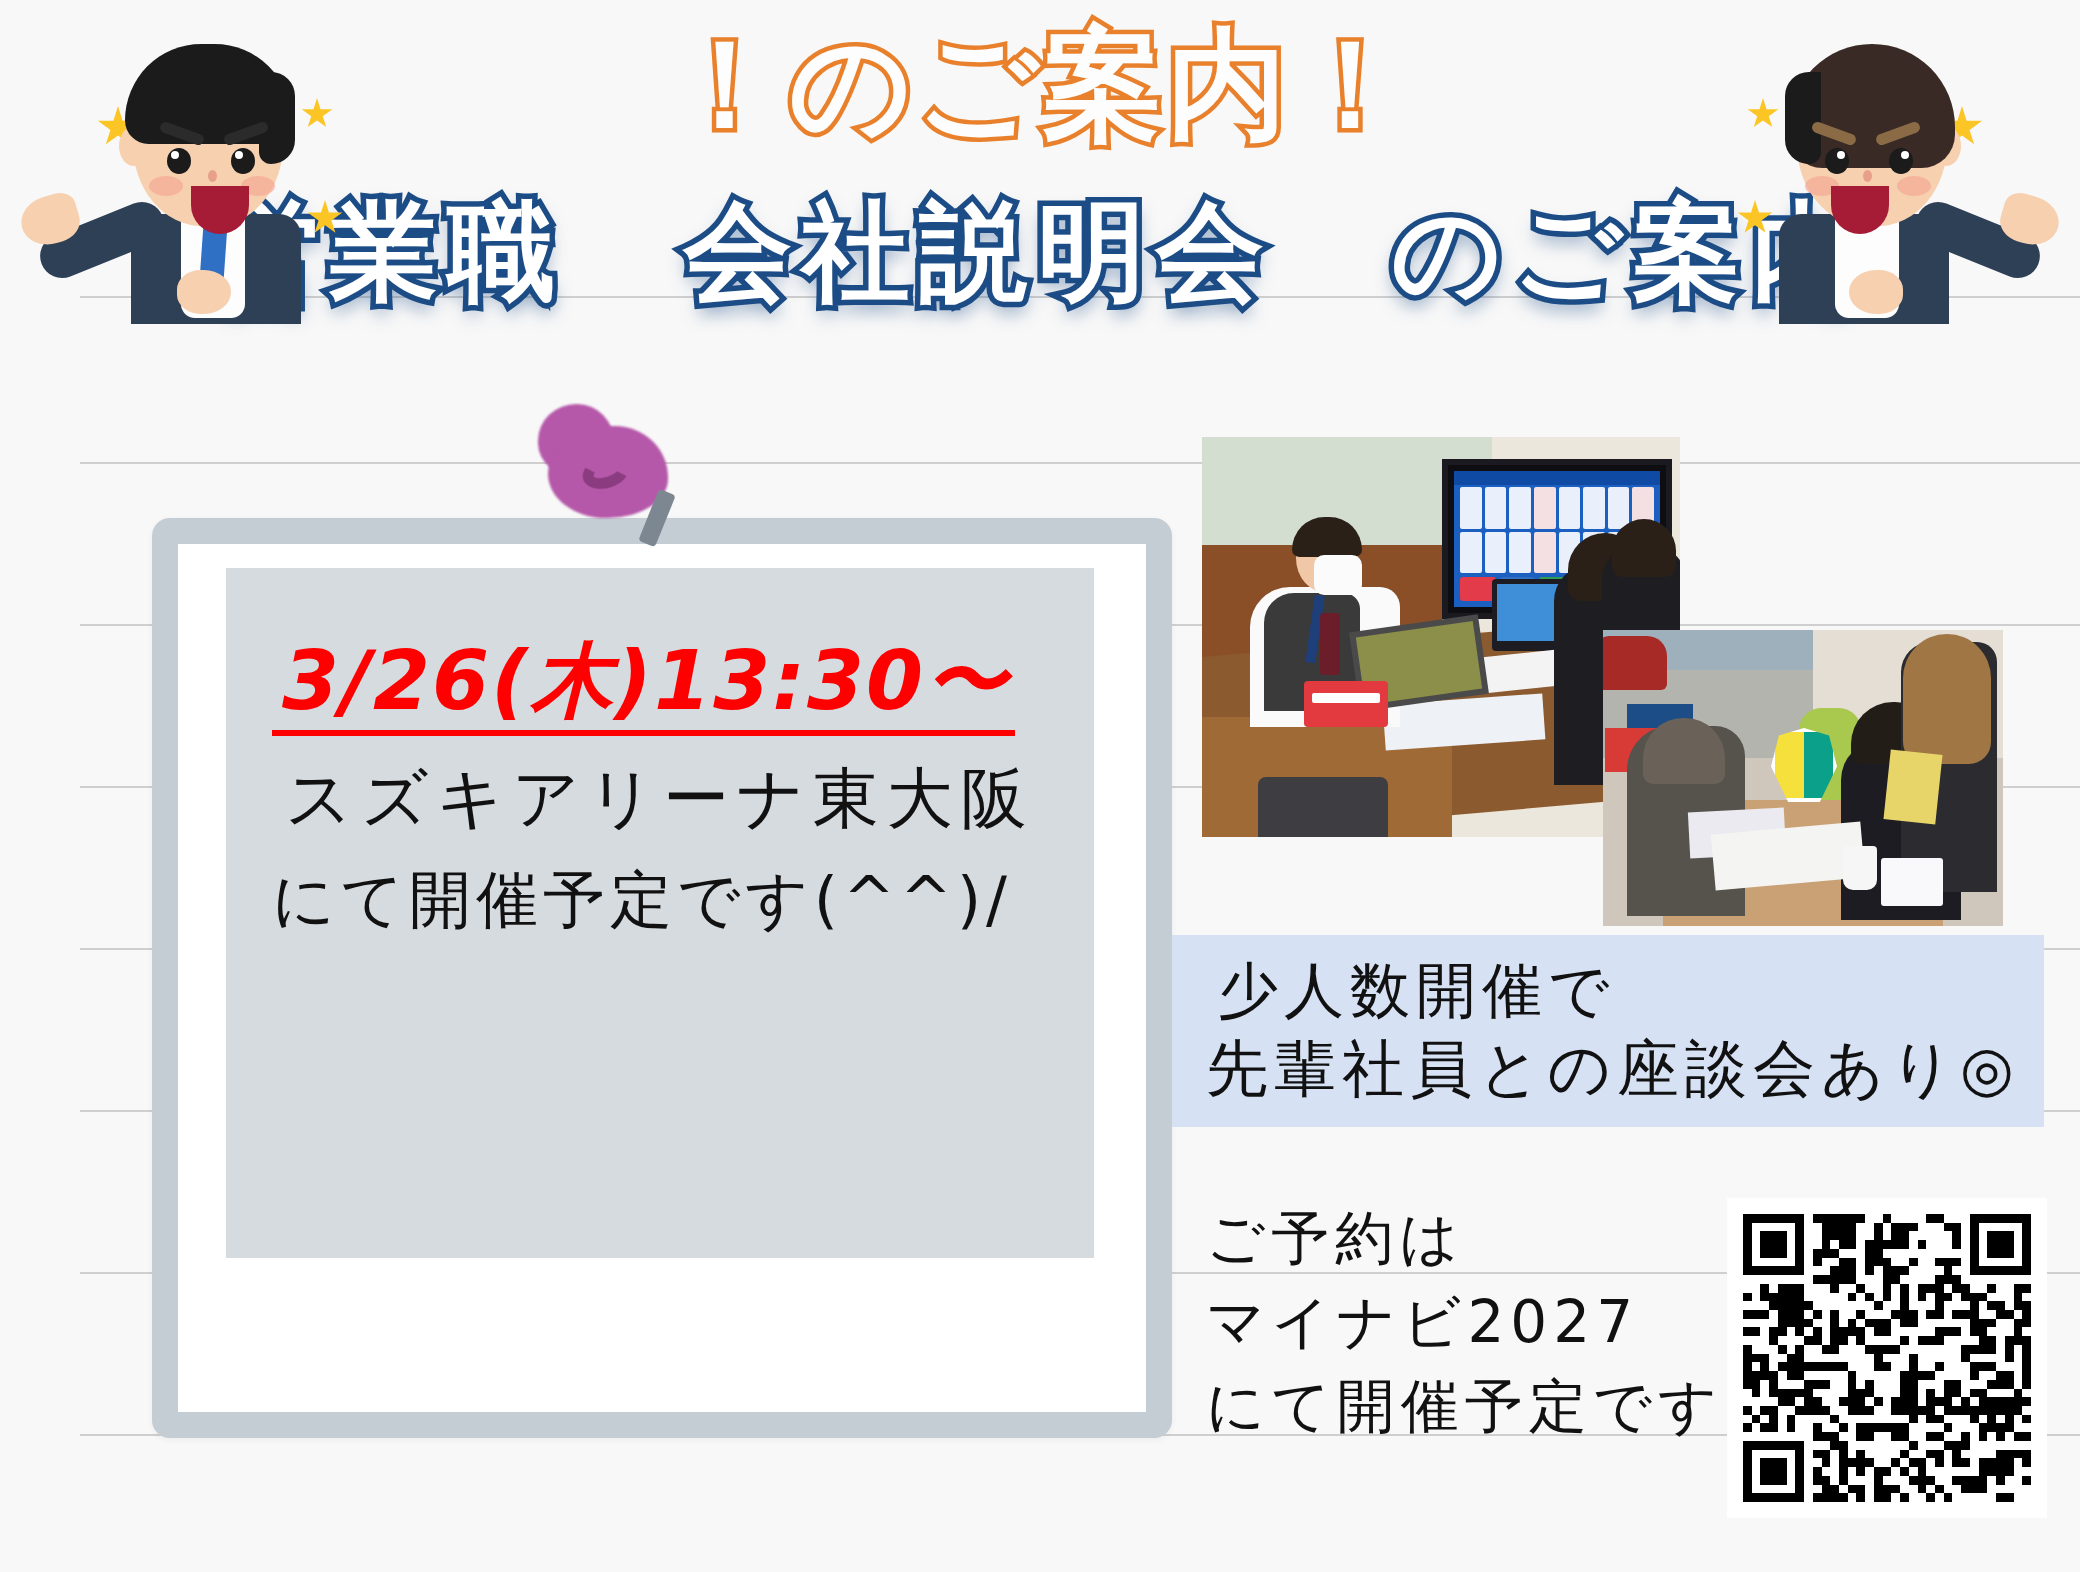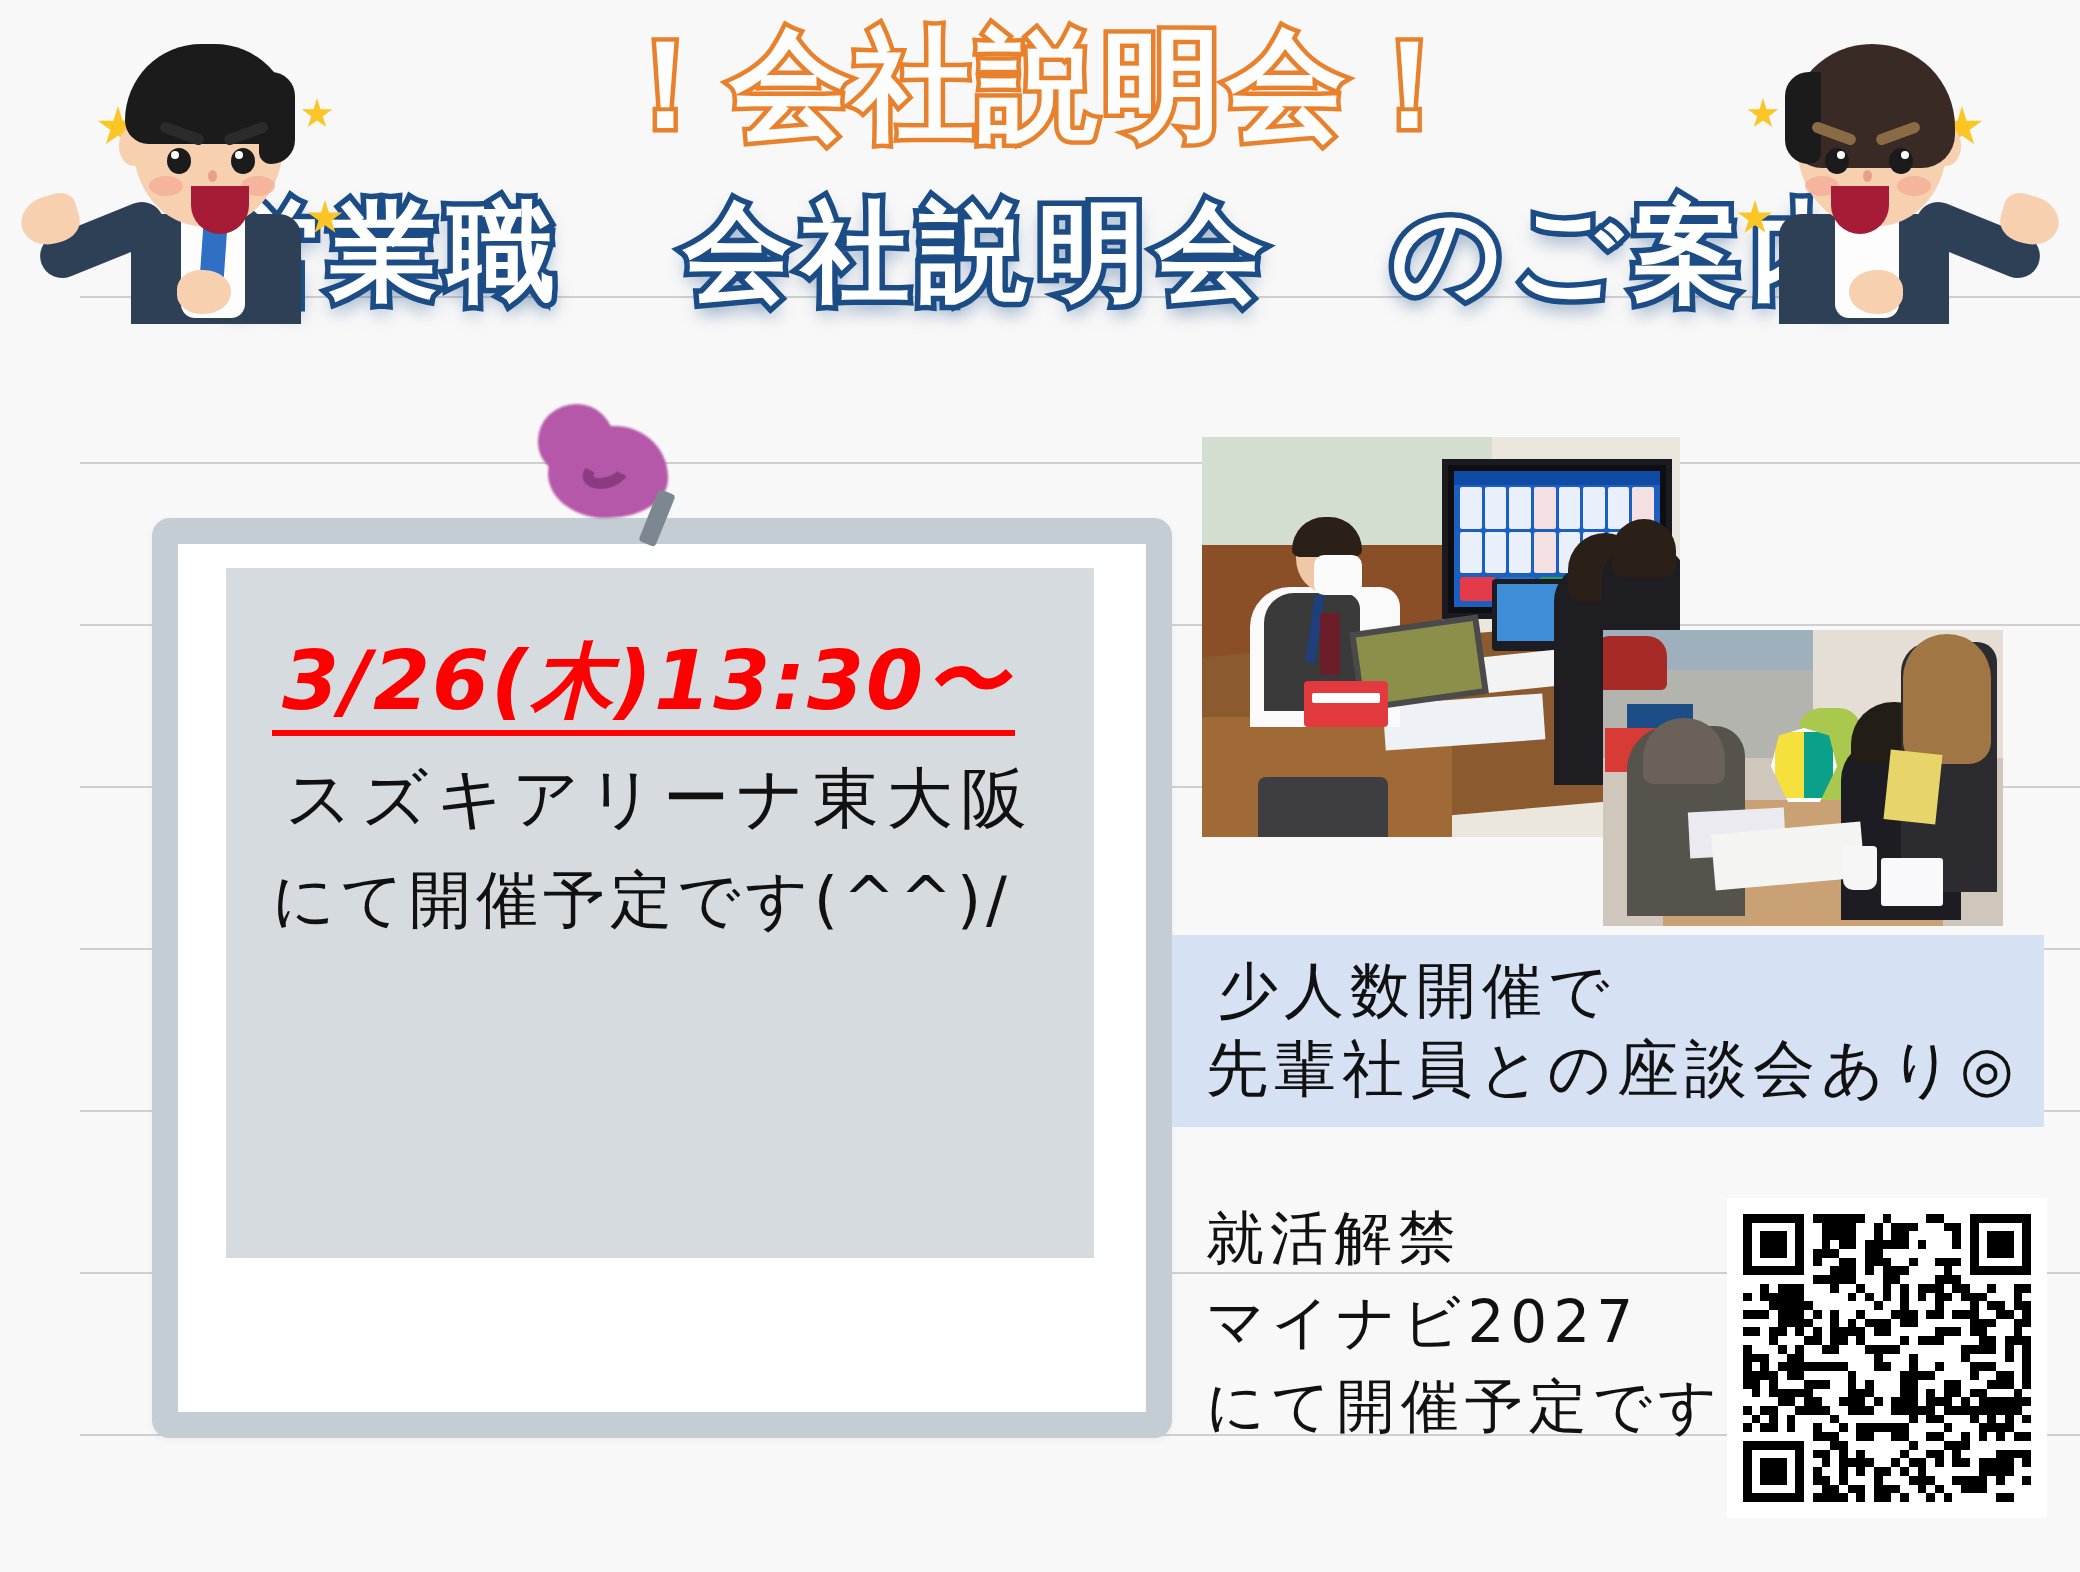--- a/index.html
+++ b/index.html
@@ -279,21 +279,21 @@
 
   <div class="rule" style="top:296px"></div>
   <div class="rule" style="top:462px"></div>
   <div class="rule" style="top:624px"></div>
   <div class="rule" style="top:786px"></div>
   <div class="rule" style="top:948px"></div>
   <div class="rule" style="top:1110px"></div>
   <div class="rule" style="top:1272px"></div>
   <div class="rule" style="top:1434px"></div>
 
-  <div class="headline">！会社説明会！</div>
+  <div class="headline">！のご案内！</div>
 
   <div class="subtitle">営業職　会社説明会　のご案内</div>
 
   <div class="person p-left">
     <div class="star s1">
         <i></i>
       </div>
     <div class="star s2">
         <i></i>
       </div>
@@ -458,21 +458,21 @@
       <div class="p2-wifi"></div>
     <div class="wakaba"></div>
   </div>
 
   <div class="bluebox">
     <div class="ln bb1">少人数開催で</div>
     <div class="ln bb2">先輩社員との座談会あり◎</div>
   </div>
 
   <div class="booking">
-    <div>就活解禁</div>
+    <div>ご予約は</div>
     <div>マイナビ2027</div>
     <div>にて開催予定です</div>
   </div>
 
   <div class="qrwrap">
     <div class="qr" id="qr">
         <span></span>
         <span></span>
         <span></span>
         <span></span>

